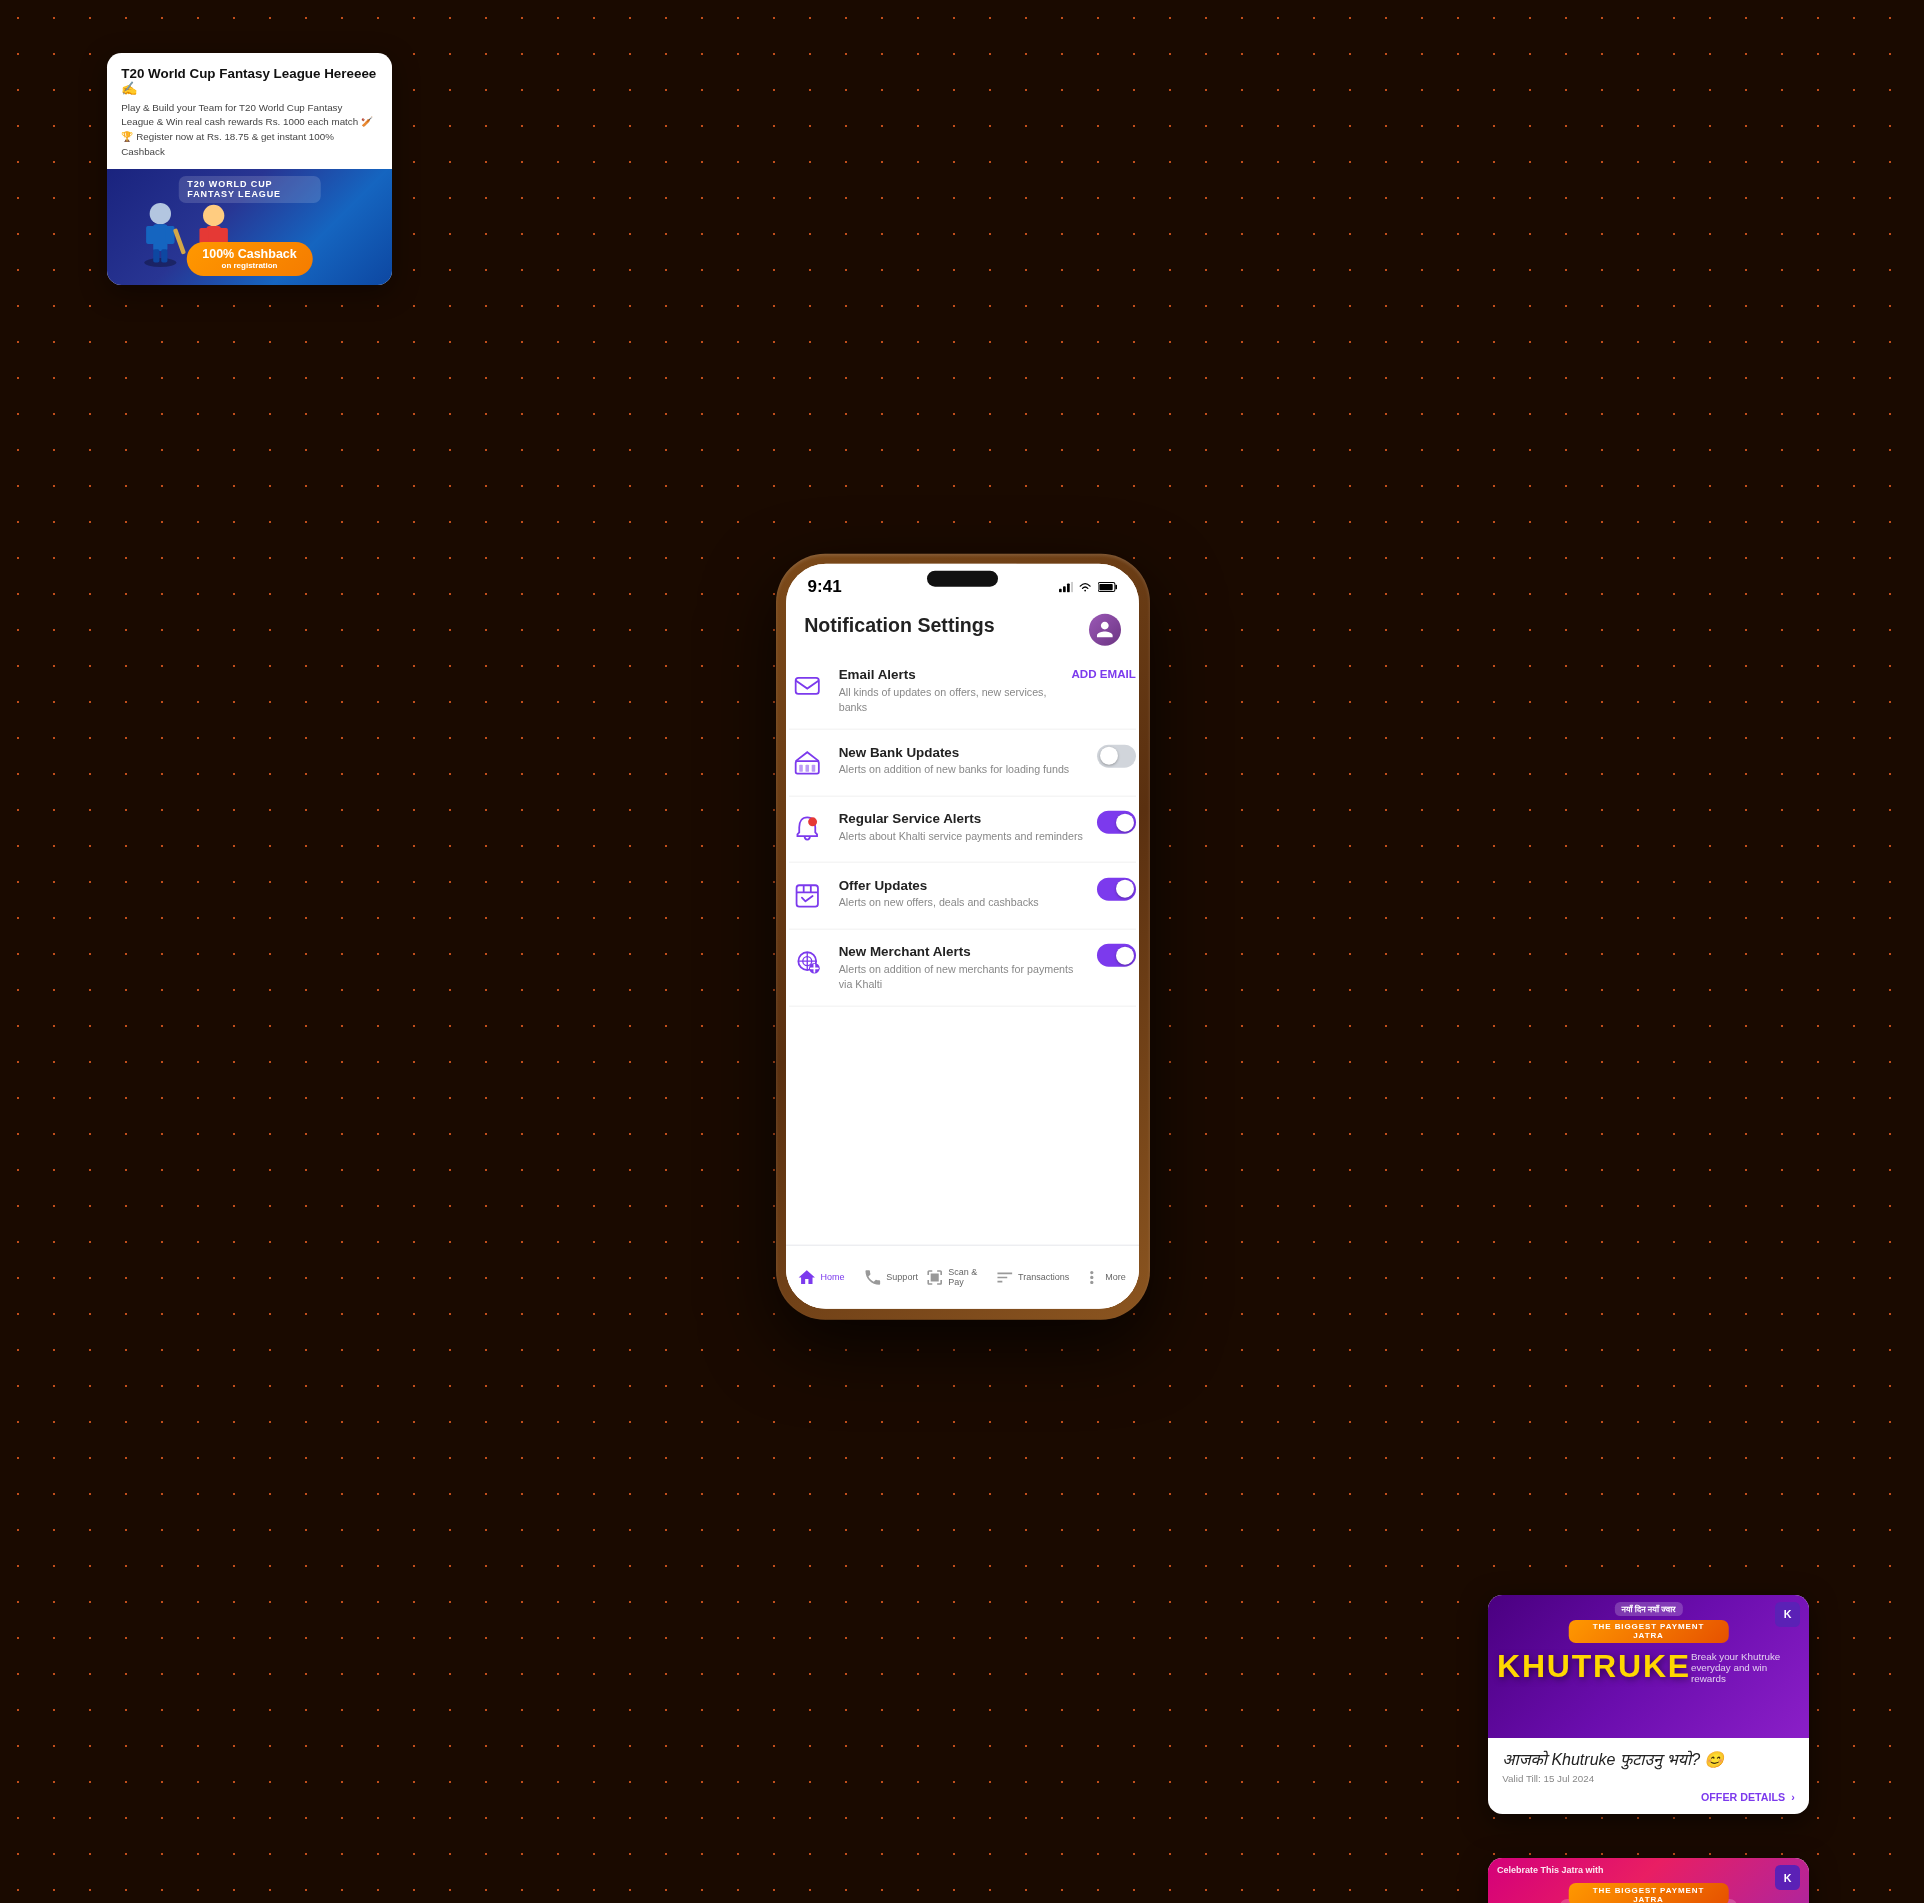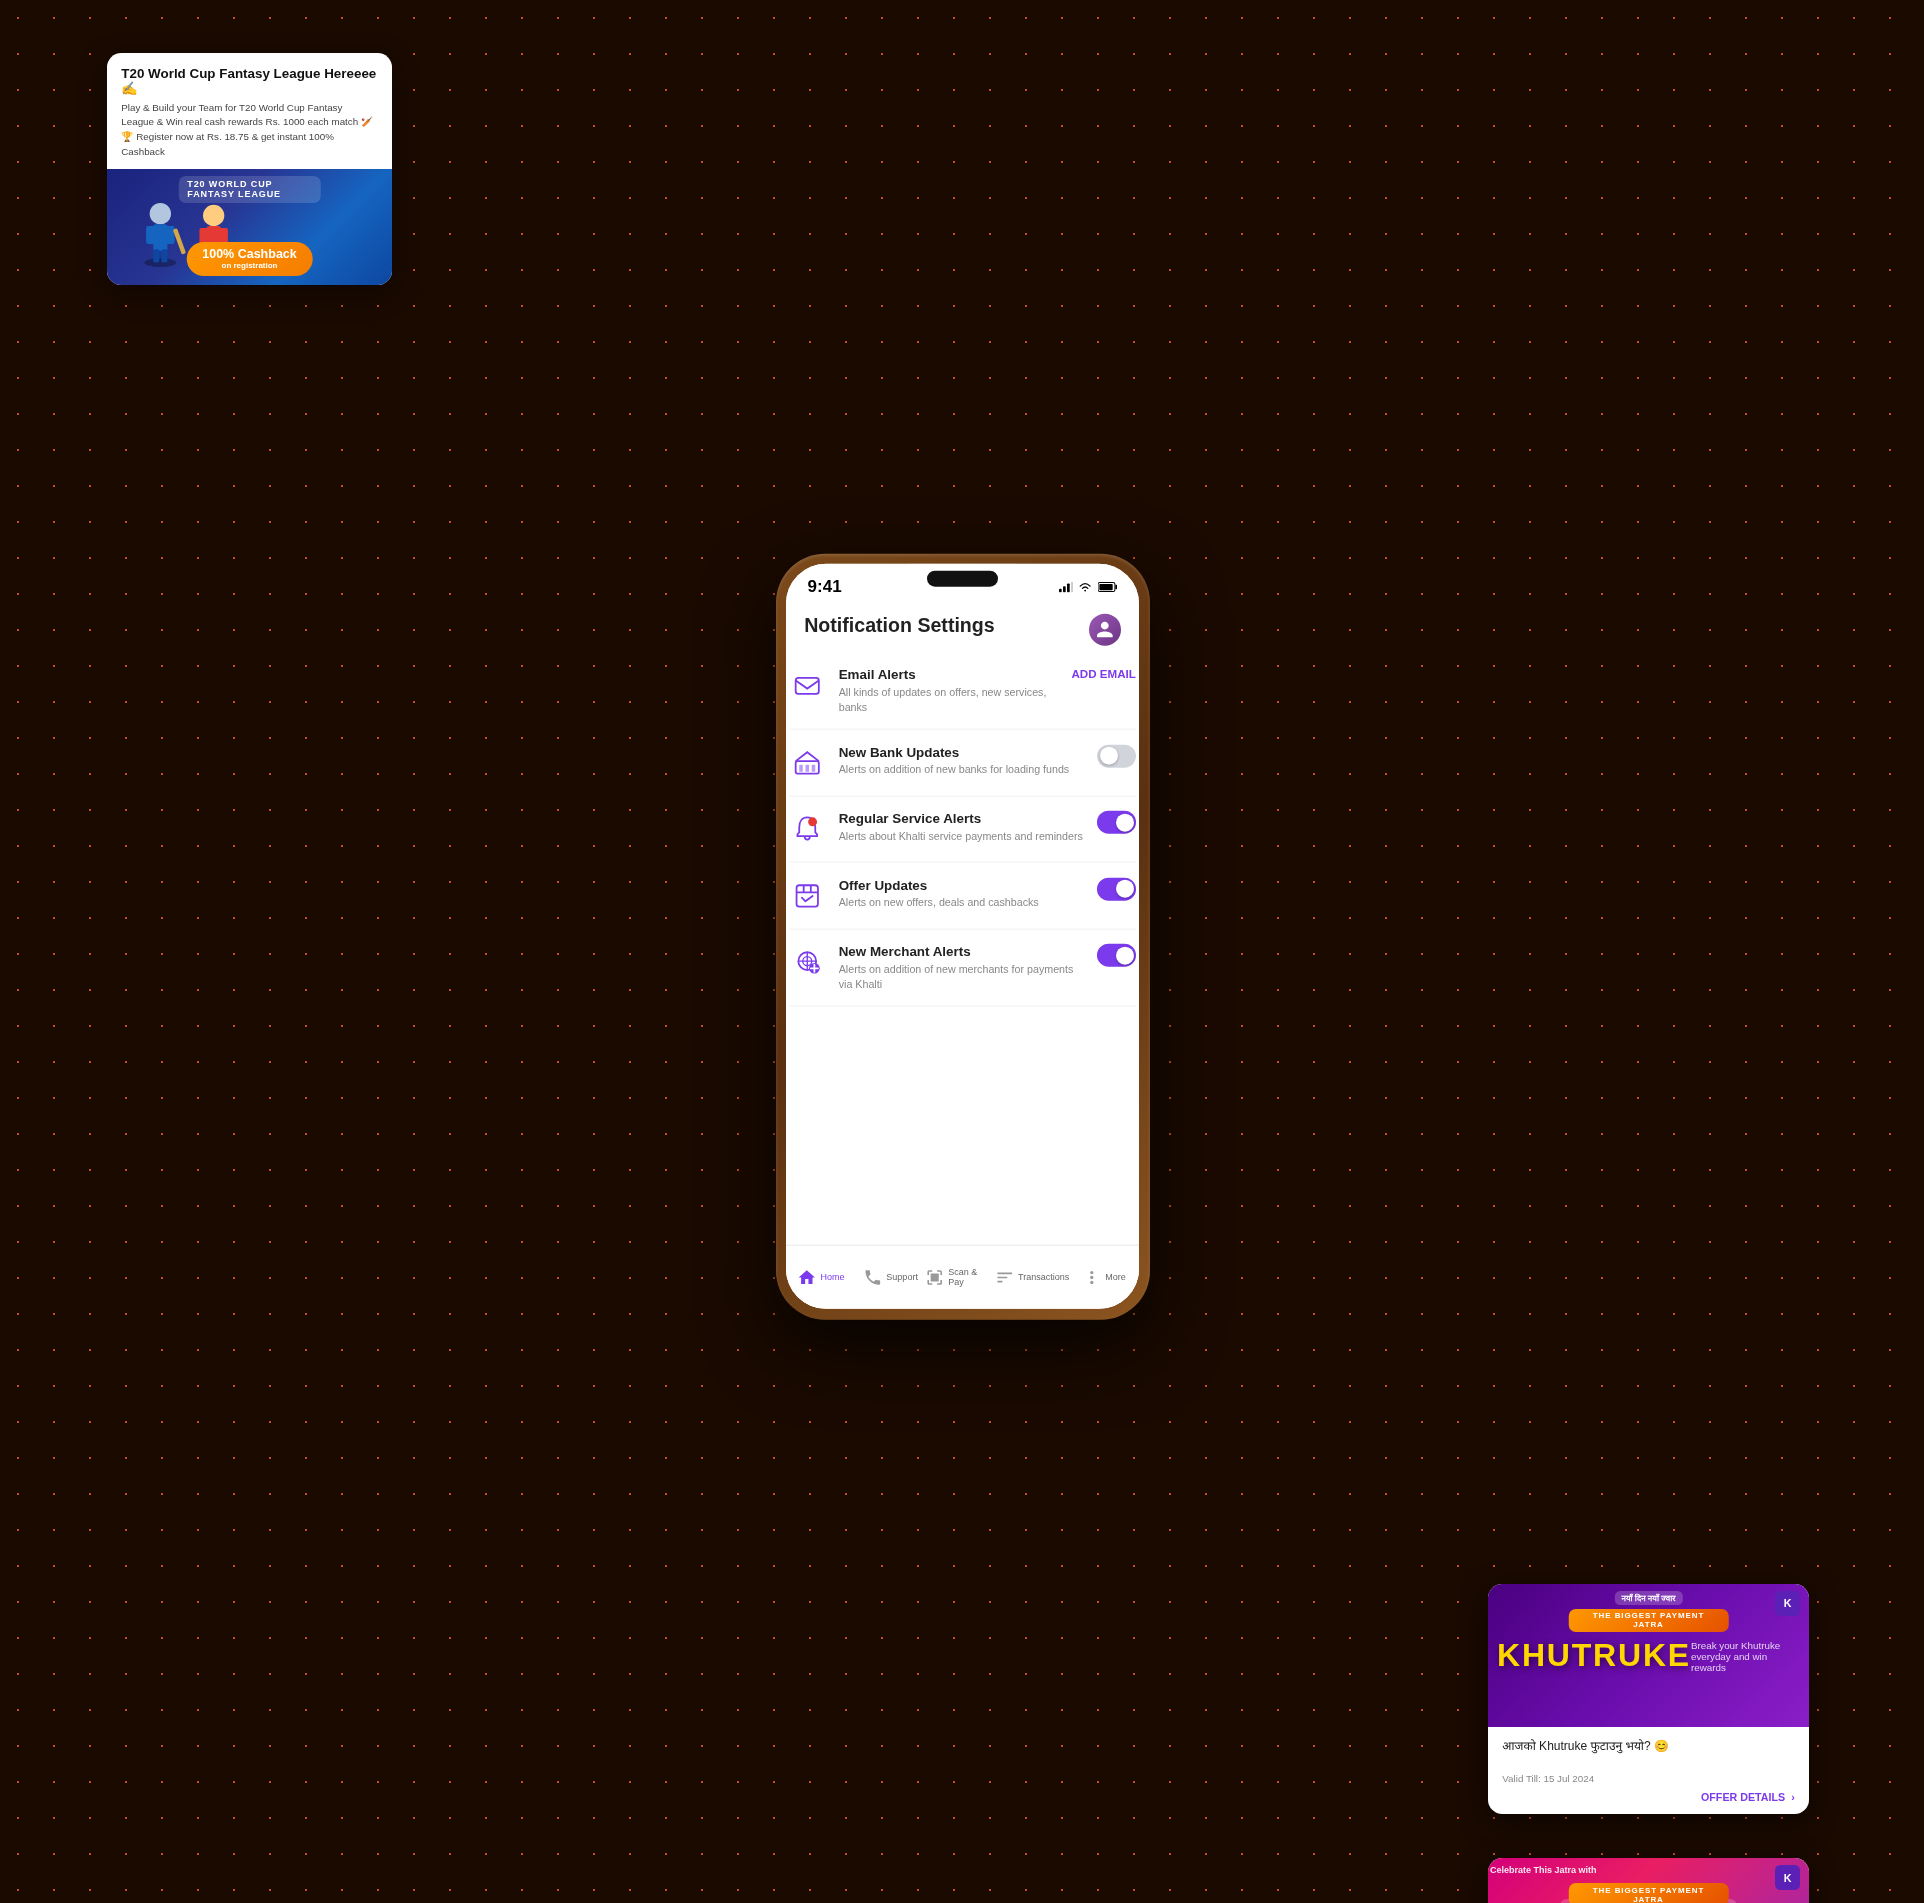--- a/index.html
+++ b/index.html
@@ -388,24 +388,25 @@
       font-weight: 700;
       color: #fff;
       white-space: nowrap;
     }
 
     .khutruke-body {
       padding: 10.7px 14.3px 7.1px;
     }
 
     .khutruke-desc {
-      font-size: 12px;
+      font-size: 16px;
       color: #222;
       font-weight: 500;
-      margin-bottom: 19px;
+      margin-bottom: 3px;
+      font-style: italic;
     }
 
     .khutruke-valid {
       font-size: 9.8px;
       color: #888;
     }
 
     .khutruke-footer {
       display: flex;
       justify-content: space-between;
@@ -472,21 +473,21 @@
       align-items: center;
       justify-content: center;
       font-size: 10.7px;
       font-weight: 900;
       color: #fff;
     }
 
     .celebrate-text {
       position: absolute;
       top: 7.1px;
-      left: 2px;
+      left: 9px;
       font-size: 9px;
       color: rgba(255,255,255,0.9);
       font-weight: 600;
     }
   </style>
 </head>
 <body>
 
 <div class="dot-pattern"></div>
 

